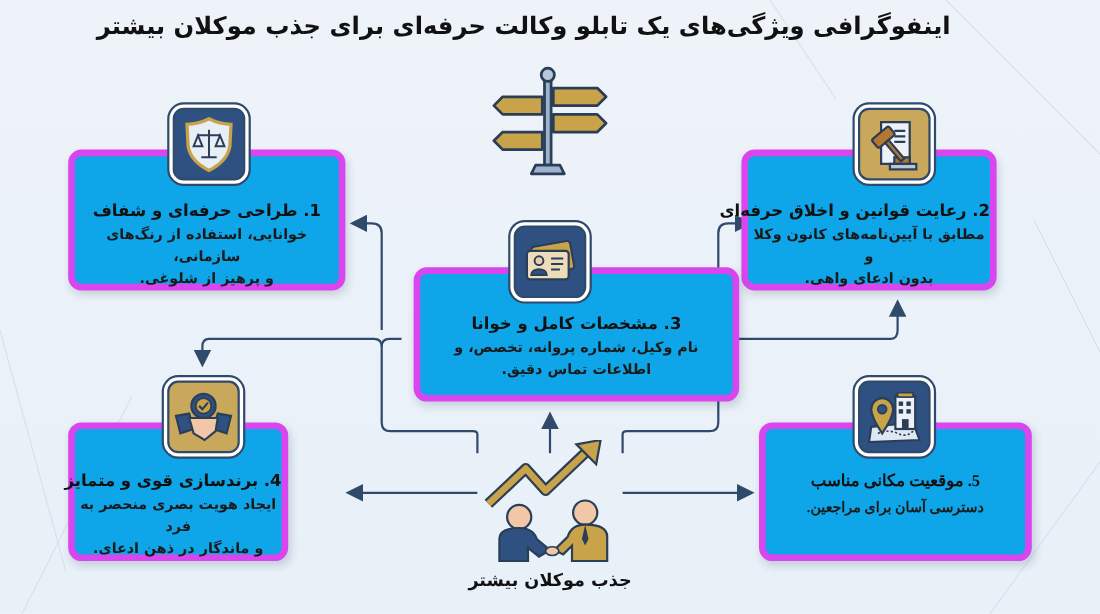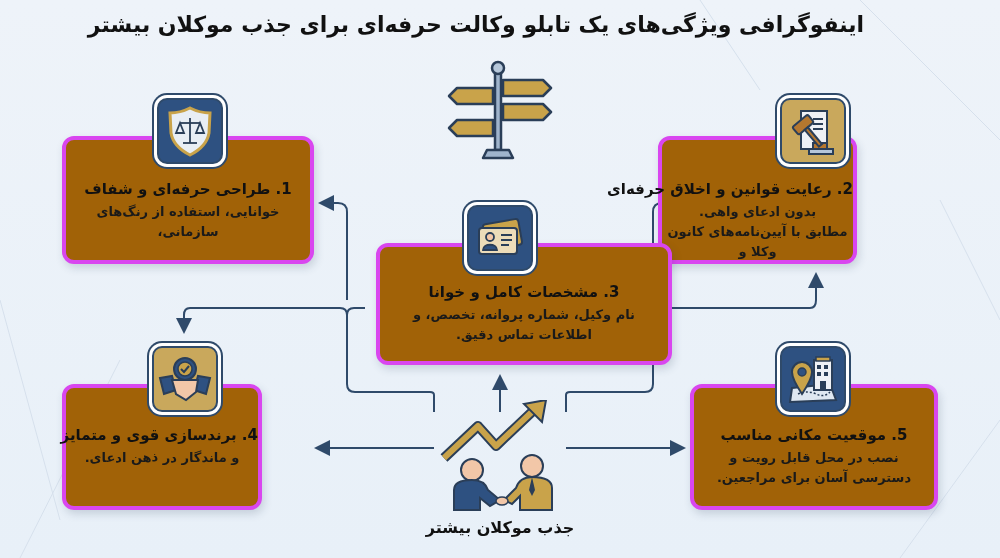--- a/index.html
+++ b/index.html
@@ -12,21 +12,21 @@
   }
   .bg-lines { position: absolute; inset: 0; pointer-events: none; }
   .title {
     position: absolute; top: 12px; left: 0; width: 912px;
     text-align: center; font-size: 22px; font-weight: bold; direction: rtl;
     color: #111;
     padding-left: 40px;
   }
   .wires { position: absolute; inset: 0; pointer-events: none; }
   .card {
-    position: absolute; background: #a16207; border: 4px solid #d946ef;
+    position: absolute; background: #0ea5e9; border: 6px solid #d946ef;
     border-radius: 12px; box-shadow: 2px 4px 8px rgba(40,60,90,0.18);
     direction: rtl; text-align: center;
   }
   .card .heading { font-size: 15px; font-weight: bold; margin-bottom: 4px; white-space: nowrap; }
   .card .desc { font-size: 13px; line-height: 1.55; font-weight: bold; color: #1a1a1a; }
   .badge {
     position: absolute; width: 66px; height: 66px; border-radius: 10px;
     border: 2px solid #2f4a6a; box-shadow: 0 0 0 3px #fff, 0 0 0 5px #2f4a6a;
     display: flex; align-items: center; justify-content: center;
   }
@@ -90,40 +90,41 @@
     <path d="M56,46 L96,46 L104,54 L96,62 L56,62 Z" fill="#c9a34a"></path>
     <path d="M46,62 L10,62 L2,70 L10,78 L46,78 Z" fill="#c9a34a"></path>
     <path d="M36,100 L40,92 L62,92 L66,100 Z" fill="#9fb4cc"></path>
   </g>
 </svg>
 
 <div class="card" style="left:62px; top:136px; width:252px; height:128px;">
   <div style="padding-top:40px;">
     <div class="heading">1. طراحی حرفه‌ای و شفاف</div>
     <div class="desc">خوانایی، استفاده از رنگ‌های سازمانی،</div>
+    <div class="desc">و پرهیز از شلوغی.</div>
   </div>
 </div>
 <div class="badge blue" style="left:157px; top:98px;">
   <svg width="48" height="52" viewBox="0 0 48 52">
     <path d="M24,3 C32,7 40,8 44,8 L43,28 C41,40 32,46 24,50 C16,46 7,40 5,28 L4,8 C8,8 16,7 24,3 Z" fill="#e8eef5" stroke="#c9a34a" stroke-width="3"></path>
     <g stroke="#2a3e58" stroke-width="1.8" fill="none">
       <line x1="24" y1="13" x2="24" y2="38"></line>
       <line x1="14" y1="18" x2="34" y2="18"></line>
       <path d="M14,18 L10,28 L18,28 Z"></path>
       <path d="M34,18 L30,28 L38,28 Z"></path>
       <line x1="17" y1="38" x2="31" y2="38"></line>
     </g>
   </svg>
 </div>
 
-<div class="card" style="left:658px; top:136px; width:199px; height:128px;">
+<div class="card" style="left:674px; top:136px; width:232px; height:128px;">
   <div style="padding-top:40px;">
     <div class="heading">2. رعایت قوانین و اخلاق حرفه‌ای</div>
+    <div class="desc">مطابق با آیین‌نامه‌های کانون وکلا و</div>
     <div class="desc">بدون ادعای واهی.</div>
-    <div class="desc">مطابق با آیین‌نامه‌های کانون وکلا و</div>
   </div>
 </div>
 <div class="badge gold" style="left:780px; top:98px;">
   <svg width="52" height="52" viewBox="0 0 52 52">
     <path d="M14,6 L40,6 L40,44 L14,44 Z" fill="#eef1f6" stroke="#2a3e58" stroke-width="2"></path>
     <g stroke="#2a3e58" stroke-width="2">
         <line x1="26" y1="14" x2="36" y2="14"></line>
         <line x1="26" y1="19" x2="36" y2="19"></line>
         <line x1="26" y1="24" x2="36" y2="24"></line>
       </g>
@@ -155,38 +156,38 @@
         <line x1="26" y1="19" x2="37" y2="19"></line>
         <line x1="26" y1="24" x2="37" y2="24"></line>
         <line x1="26" y1="29" x2="34" y2="29"></line>
       </g>
   </svg>
 </div>
 
 <div class="card" style="left:62px; top:384px; width:200px; height:126px;">
   <div style="padding-top:38px;">
     <div class="heading">4. برندسازی قوی و متمایز</div>
+    <div class="desc">ایجاد هویت بصری منحصر به فرد</div>
     <div class="desc">و ماندگار در ذهن ادعای.</div>
   </div>
 </div>
 <div class="badge gold" style="left:152px; top:346px;">
   <svg width="54" height="50" viewBox="0 0 54 50">
     <circle cx="27" cy="15" r="11" fill="#2e5181" stroke="#2a3e58" stroke-width="2"></circle>
     <circle cx="27" cy="15" r="7" fill="#c9a34a" stroke="#2a3e58" stroke-width="1.5"></circle>
     <path d="M23,15 L26,18 L31,12" stroke="#2a3e58" stroke-width="2" fill="none"></path>
     <path d="M2,24 L14,22 L18,36 L6,40 Z" fill="#2e5181" stroke="#2a3e58" stroke-width="2"></path>
     <path d="M52,24 L40,22 L36,36 L48,40 Z" fill="#2e5181" stroke="#2a3e58" stroke-width="2"></path>
     <path d="M14,26 L26,26 L40,26 L38,38 L28,46 L18,40 Z" fill="#f2c7a8" stroke="#2a3e58" stroke-width="2"></path>
   </svg>
 </div>
 
 <div class="card" style="left:690px; top:384px; width:248px; height:126px;">
-  <div style="padding-top:38px;">
+  <div style="padding-top:38px;font-family:Liberation Serif, serif;">
     <div class="heading">5. موقعیت مکانی مناسب</div>
-    <div class="desc">نصب در محل قابل رویت و</div>
     <div class="desc">دسترسی آسان برای مراجعین.</div>
   </div>
 </div>
 <div class="badge blue" style="left:780px; top:346px;">
   <svg width="54" height="50" viewBox="0 0 54 50">
     <path d="M6,34 L44,30 L50,46 L4,48 Z" fill="#dfe8f2" stroke="#2a3e58" stroke-width="2"></path>
     <path d="M12,40 Q22,36 30,40 T44,38" stroke="#2a3e58" stroke-width="1.5" stroke-dasharray="2 2" fill="none"></path>
     <rect x="28" y="6" width="18" height="30" fill="#eef1f6" stroke="#2a3e58" stroke-width="2"></rect>
     <rect x="30" y="3" width="14" height="4" fill="#c9a34a" stroke="#2a3e58" stroke-width="1.5"></rect>
     <g fill="#2a3e58">

